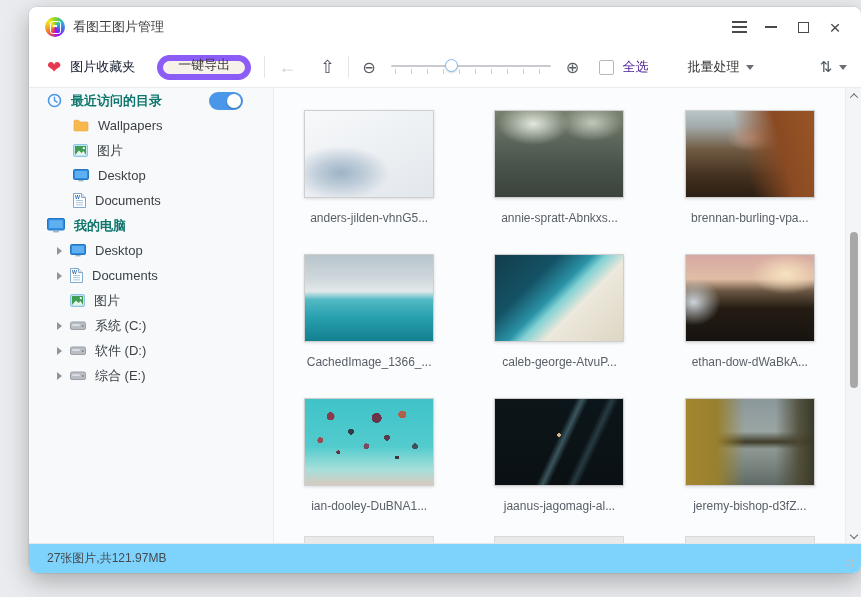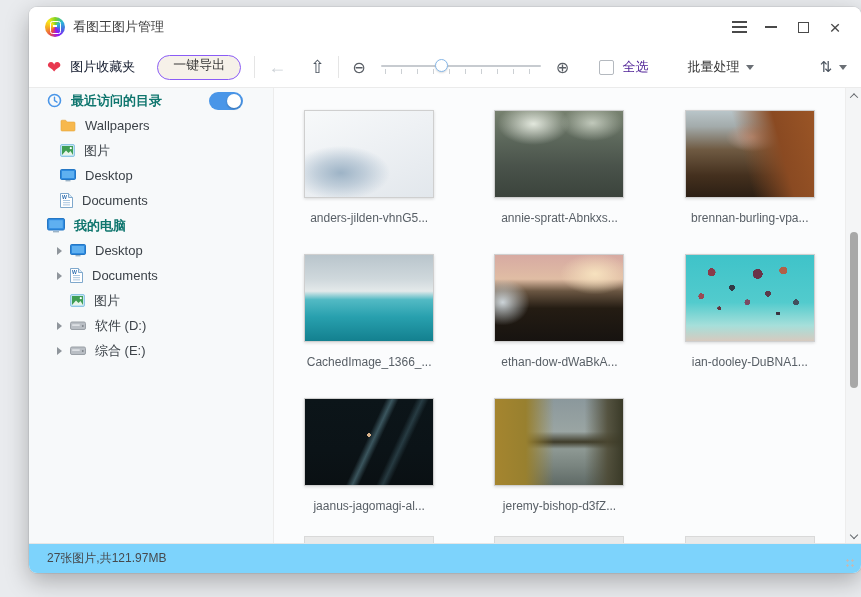--- a/index.html
+++ b/index.html
@@ -25,21 +25,21 @@
   .min-glyph { width:12px; height:1.8px; background:#4a4a4a; }
   .max-glyph { width:11px; height:11px; border:1.8px solid #4a4a4a; }
   .close-glyph { font-size:19px; color:#4a4a4a; line-height:1; }
 
   
   .toolbar { height:41px; flex:0 0 auto; display:flex; align-items:center; padding:0 14px 0 18px;
     background:#fff; border-bottom:1px solid #ebebeb; }
   .heart { color:#e8384f; font-size:17px; line-height:1; }
   .fav-label { margin-left:9px; font-size:13px; color:#0f172a; }
   .export-btn { margin-left:22px; height:25px; padding:0 15px; font-size:13px; color:#3a3a3a;
-    background:#f6f1e9; border:1px solid #8b5cf6; border-radius:13px; display:flex; align-items:flex-start; }
+    background:#f6f1e9; border:6px solid #8b5cf6; border-radius:13px; display:flex; align-items:flex-end; }
   .tsep { width:1px; height:22px; background:#e5e5e5; margin:0 13px; }
   .back-arrow { font-size:18px; color:#ccd1d6; }
   .home-glyph { font-size:18px; color:#4c5560; margin-left:24px; }
   .circ { font-size:16px; color:#5a5f66; }
   .slider { position:relative; width:160px; height:24px; margin:0 15px; }
   .slider .track { position:absolute; left:0; right:0; top:10px; height:2px; background:#c7cbd0; border-radius:1px; }
   .slider .ticks { position:absolute; left:4px; right:0; top:14px; height:5px;
     background:repeating-linear-gradient(90deg, #ccd0d4 0 1px, transparent 1px 16px); }
   .slider .handle { position:absolute; top:4px; left:34%; width:13px; height:13px; border-radius:50%;
     background:#fff; border:1px solid #86b7e8; box-shadow:0 1px 2px rgba(0,0,0,.15); }
@@ -52,21 +52,21 @@
   .sort-glyph { margin-left:26px; font-size:15px; color:#4c5560; }
 
   
   .app-body { flex:1 1 auto; display:flex; min-height:0; position:relative; }
 
   
   .sidebar { width:245px; flex:0 0 auto; background:#f7f9fa; border-right:1px solid #ececec; padding-top:0; font-size:13px; color:#3c4248; }
   .srow { height:25px; display:flex; align-items:center; padding-left:18px; cursor:default; white-space:nowrap; }
   .srow .lbl { margin-left:9px; }
   .srow.header .lbl { font-weight:bold; color:#0f766e; }
-  .srow.child { padding-left:31px; }
+  .srow.child { padding-left:44px; }
   .srow.childx { padding-left:28px; }
   .expander { width:0; height:0; border-top:4px solid transparent; border-bottom:4px solid transparent;
     border-left:5px solid #8f959b; margin-right:8px; }
   .exp-spacer { width:13px; }
   .toggle { margin-left:auto; margin-right:30px; width:34px; height:18px; border-radius:9px; background:#4a96e8; position:relative; }
   .toggle::after { content:""; position:absolute; right:2px; top:2px; width:14px; height:14px; border-radius:50%;
     background:#fff; box-shadow:0 1px 2px rgba(0,0,0,.25); }
   .icon-svg { flex:0 0 auto; display:block; }
 
   
@@ -278,29 +278,38 @@
           </svg>
         <span class="lbl">图片</span>
       </div>
       <div class="srow childx">
         <span class="expander"></span>
         <svg class="icon-svg" width="16" height="11" viewBox="0 0 16 11">
             <rect x="0.5" y="2" width="15" height="7.5" rx="1.5" fill="#b9bec4" stroke="#9aa0a6"></rect>
             <rect x="2.2" y="4.4" width="7.5" height="1.4" fill="#e6e9ec"></rect>
             <circle cx="12.8" cy="6" r="0.9" fill="#7b8187"></circle>
           </svg>
-        <span class="lbl">软件 (D:)</span>
+        <span class="lbl">系统 (C:)</span>
       </div>
       <div class="srow childx">
         <span class="expander"></span>
         <svg class="icon-svg" width="16" height="11" viewBox="0 0 16 11">
             <rect x="0.5" y="2" width="15" height="7.5" rx="1.5" fill="#b9bec4" stroke="#9aa0a6"></rect>
             <rect x="2.2" y="4.4" width="7.5" height="1.4" fill="#e6e9ec"></rect>
             <circle cx="12.8" cy="6" r="0.9" fill="#7b8187"></circle>
           </svg>
+        <span class="lbl">软件 (D:)</span>
+      </div>
+      <div class="srow childx">
+        <span class="expander"></span>
+        <svg class="icon-svg" width="16" height="11" viewBox="0 0 16 11">
+            <rect x="0.5" y="2" width="15" height="7.5" rx="1.5" fill="#b9bec4" stroke="#9aa0a6"></rect>
+            <rect x="2.2" y="4.4" width="7.5" height="1.4" fill="#e6e9ec"></rect>
+            <circle cx="12.8" cy="6" r="0.9" fill="#7b8187"></circle>
+          </svg>
         <span class="lbl">综合 (E:)</span>
       </div>
     </div>
 
     <div class="content">
       <div class="grid">
         <div class="card">
           <div class="thumb t1"></div>
           <div class="caption">anders-jilden-vhnG5...</div>
         </div>
@@ -308,20 +317,24 @@
           <div class="thumb t2"></div>
           <div class="caption">annie-spratt-Abnkxs...</div>
         </div>
         <div class="card">
           <div class="thumb t3"></div>
           <div class="caption">brennan-burling-vpa...</div>
         </div>
         <div class="card">
           <div class="thumb t4"></div>
           <div class="caption">CachedImage_1366_...</div>
+        </div>
+        <div class="card">
+          <div class="thumb t5"></div>
+          <div class="caption">caleb-george-AtvuP...</div>
         </div>
         <div class="card">
           <div class="thumb t6"></div>
           <div class="caption">ethan-dow-dWaBkA...</div>
         </div>
         <div class="card">
           <div class="thumb t7"></div>
           <div class="caption">ian-dooley-DuBNA1...</div>
         </div>
         <div class="card">

